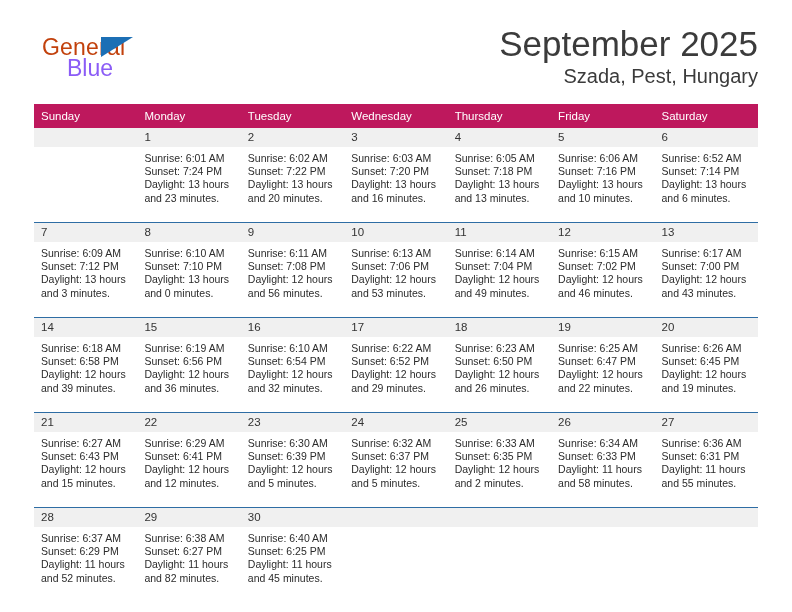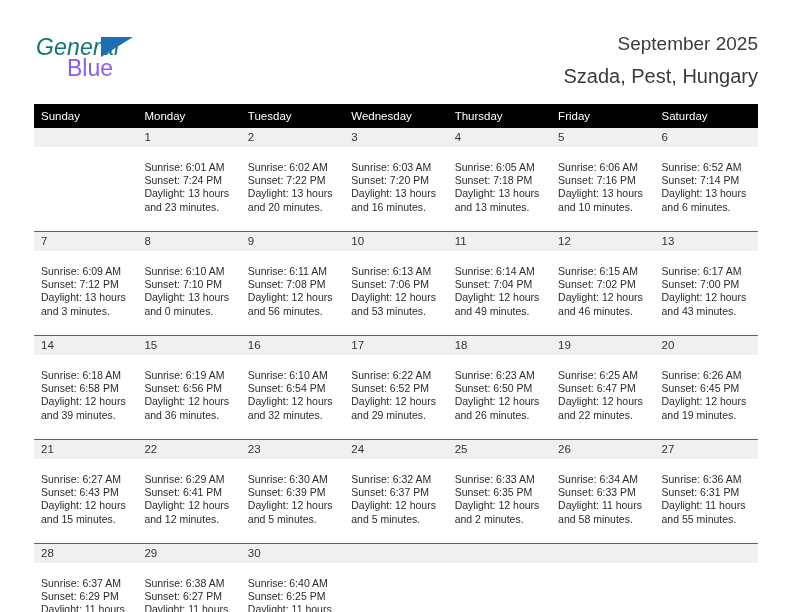--- a/index.html
+++ b/index.html
@@ -31,27 +31,26 @@
   }
   .brand {
     position: absolute;
     left: 0;
     top: 6px;
     width: 200px;
     height: 56px;
   }
   .brand-general {
     position: absolute;
-    left: 2px;
+    left: 8px;
     top: 0;
     font-size: 23px;
     letter-spacing: 0.2px;
-    color: #0f766e;
+    color: #c2410c;
     font-family: "Liberation Sans", sans-serif;
-    font-style: italic;
   }
   .brand-triangle {
     position: absolute;
     left: 67px;
     top: 3px;
     width: 0;
     height: 0;
     border-left: 32px solid #1c6fb5;
     border-bottom: 20px solid transparent;
   }
@@ -63,21 +62,21 @@
     color: #8b5cf6;
     font-family: "Liberation Sans", sans-serif;
   }
   .title-block {
     position: absolute;
     right: 0;
     top: 0;
     text-align: right;
   }
   .month-title {
-    font-size: 19px;
+    font-size: 35px;
     color: #3b3b3b;
     font-weight: normal;
     line-height: 32px;
     white-space: nowrap;
   }
   .location {
     font-size: 20px;
     color: #3b3b3b;
     line-height: 20px;
     margin-top: 6px;
@@ -87,21 +86,21 @@
   
   .calendar {
     position: absolute;
     left: 34px;
     top: 104px;
     width: 724px;
     border-collapse: collapse;
     table-layout: fixed;
   }
   .calendar th {
-    background: #000000;
+    background: #be185d;
     color: #ffffff;
     font-size: 11.5px;
     font-weight: normal;
     text-align: left;
     padding: 5px 0 5px 7px;
     height: 14px;
     border: none;
   }
   .calendar td {
     vertical-align: top;
@@ -120,21 +119,21 @@
     font-size: 11.5px;
     color: #333333;
     padding: 3px 0 3px 7px;
     height: 13px;
     line-height: 13px;
   }
   .daynum.empty {
     color: transparent;
   }
   .cell-body {
-    padding: 14px 6px 8px 7px;
+    padding: 5px 6px 8px 7px;
     min-height: 62px;
   }
   .cell-line {
     font-size: 10.5px;
     line-height: 13.2px;
     color: #2b2b2b;
     white-space: nowrap;
   }
   .cell-empty .cell-body {
     min-height: 62px;

